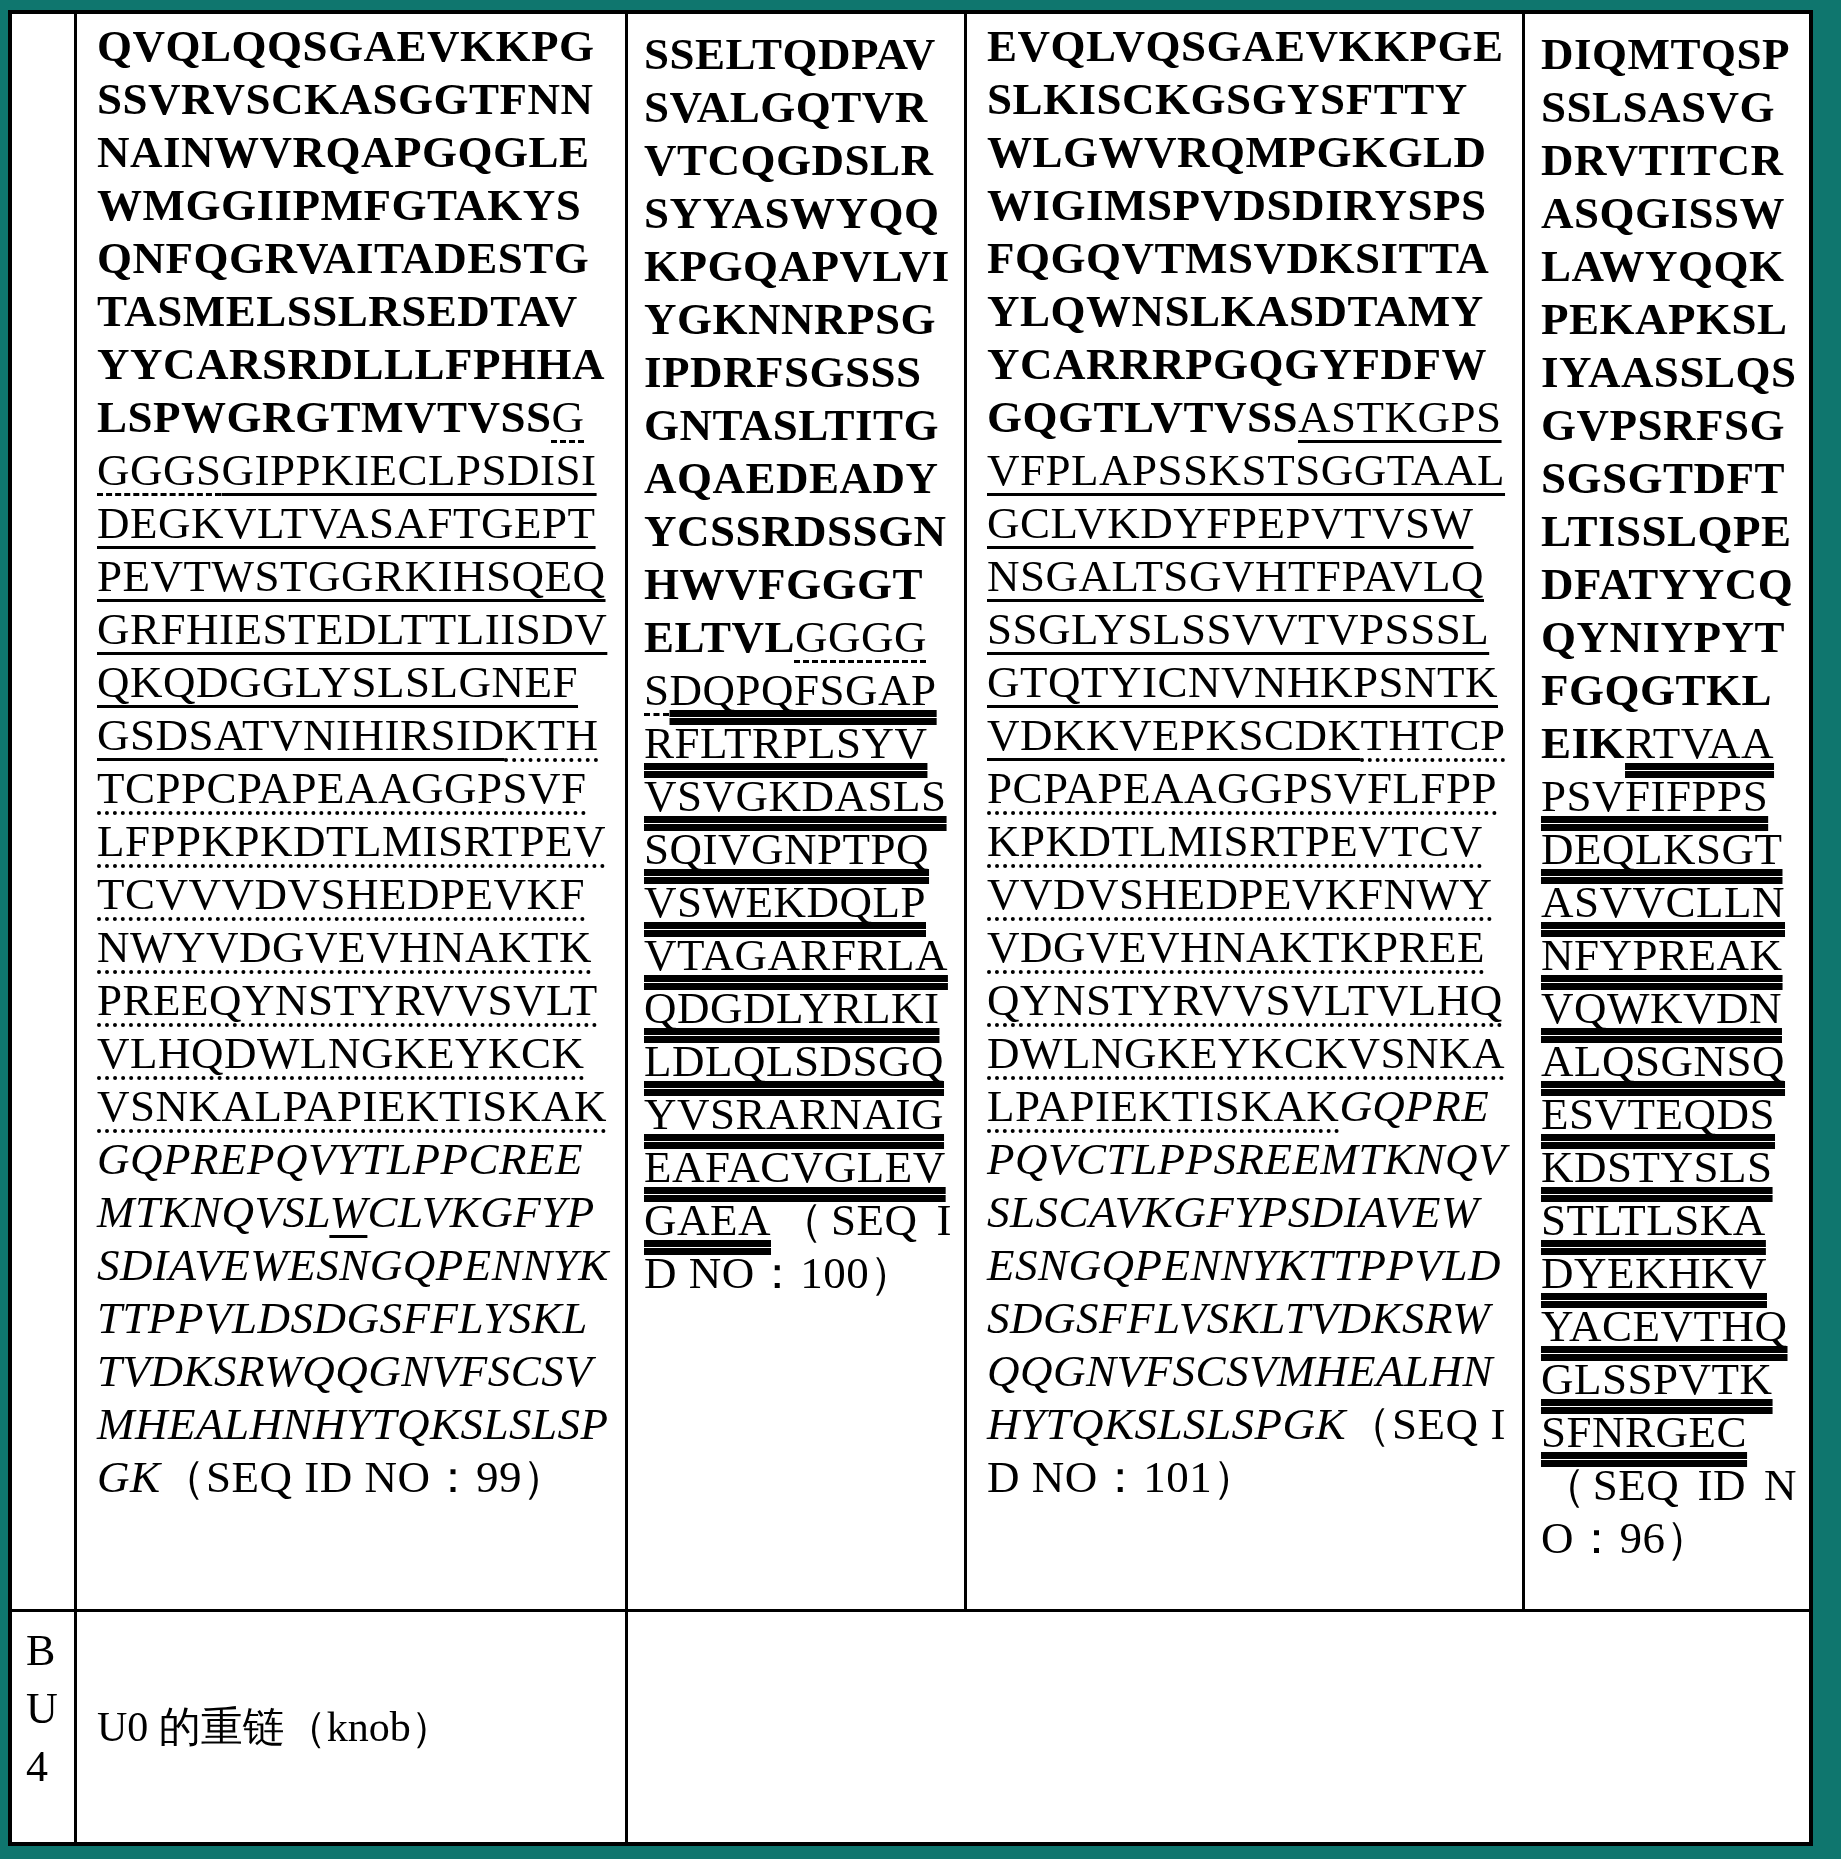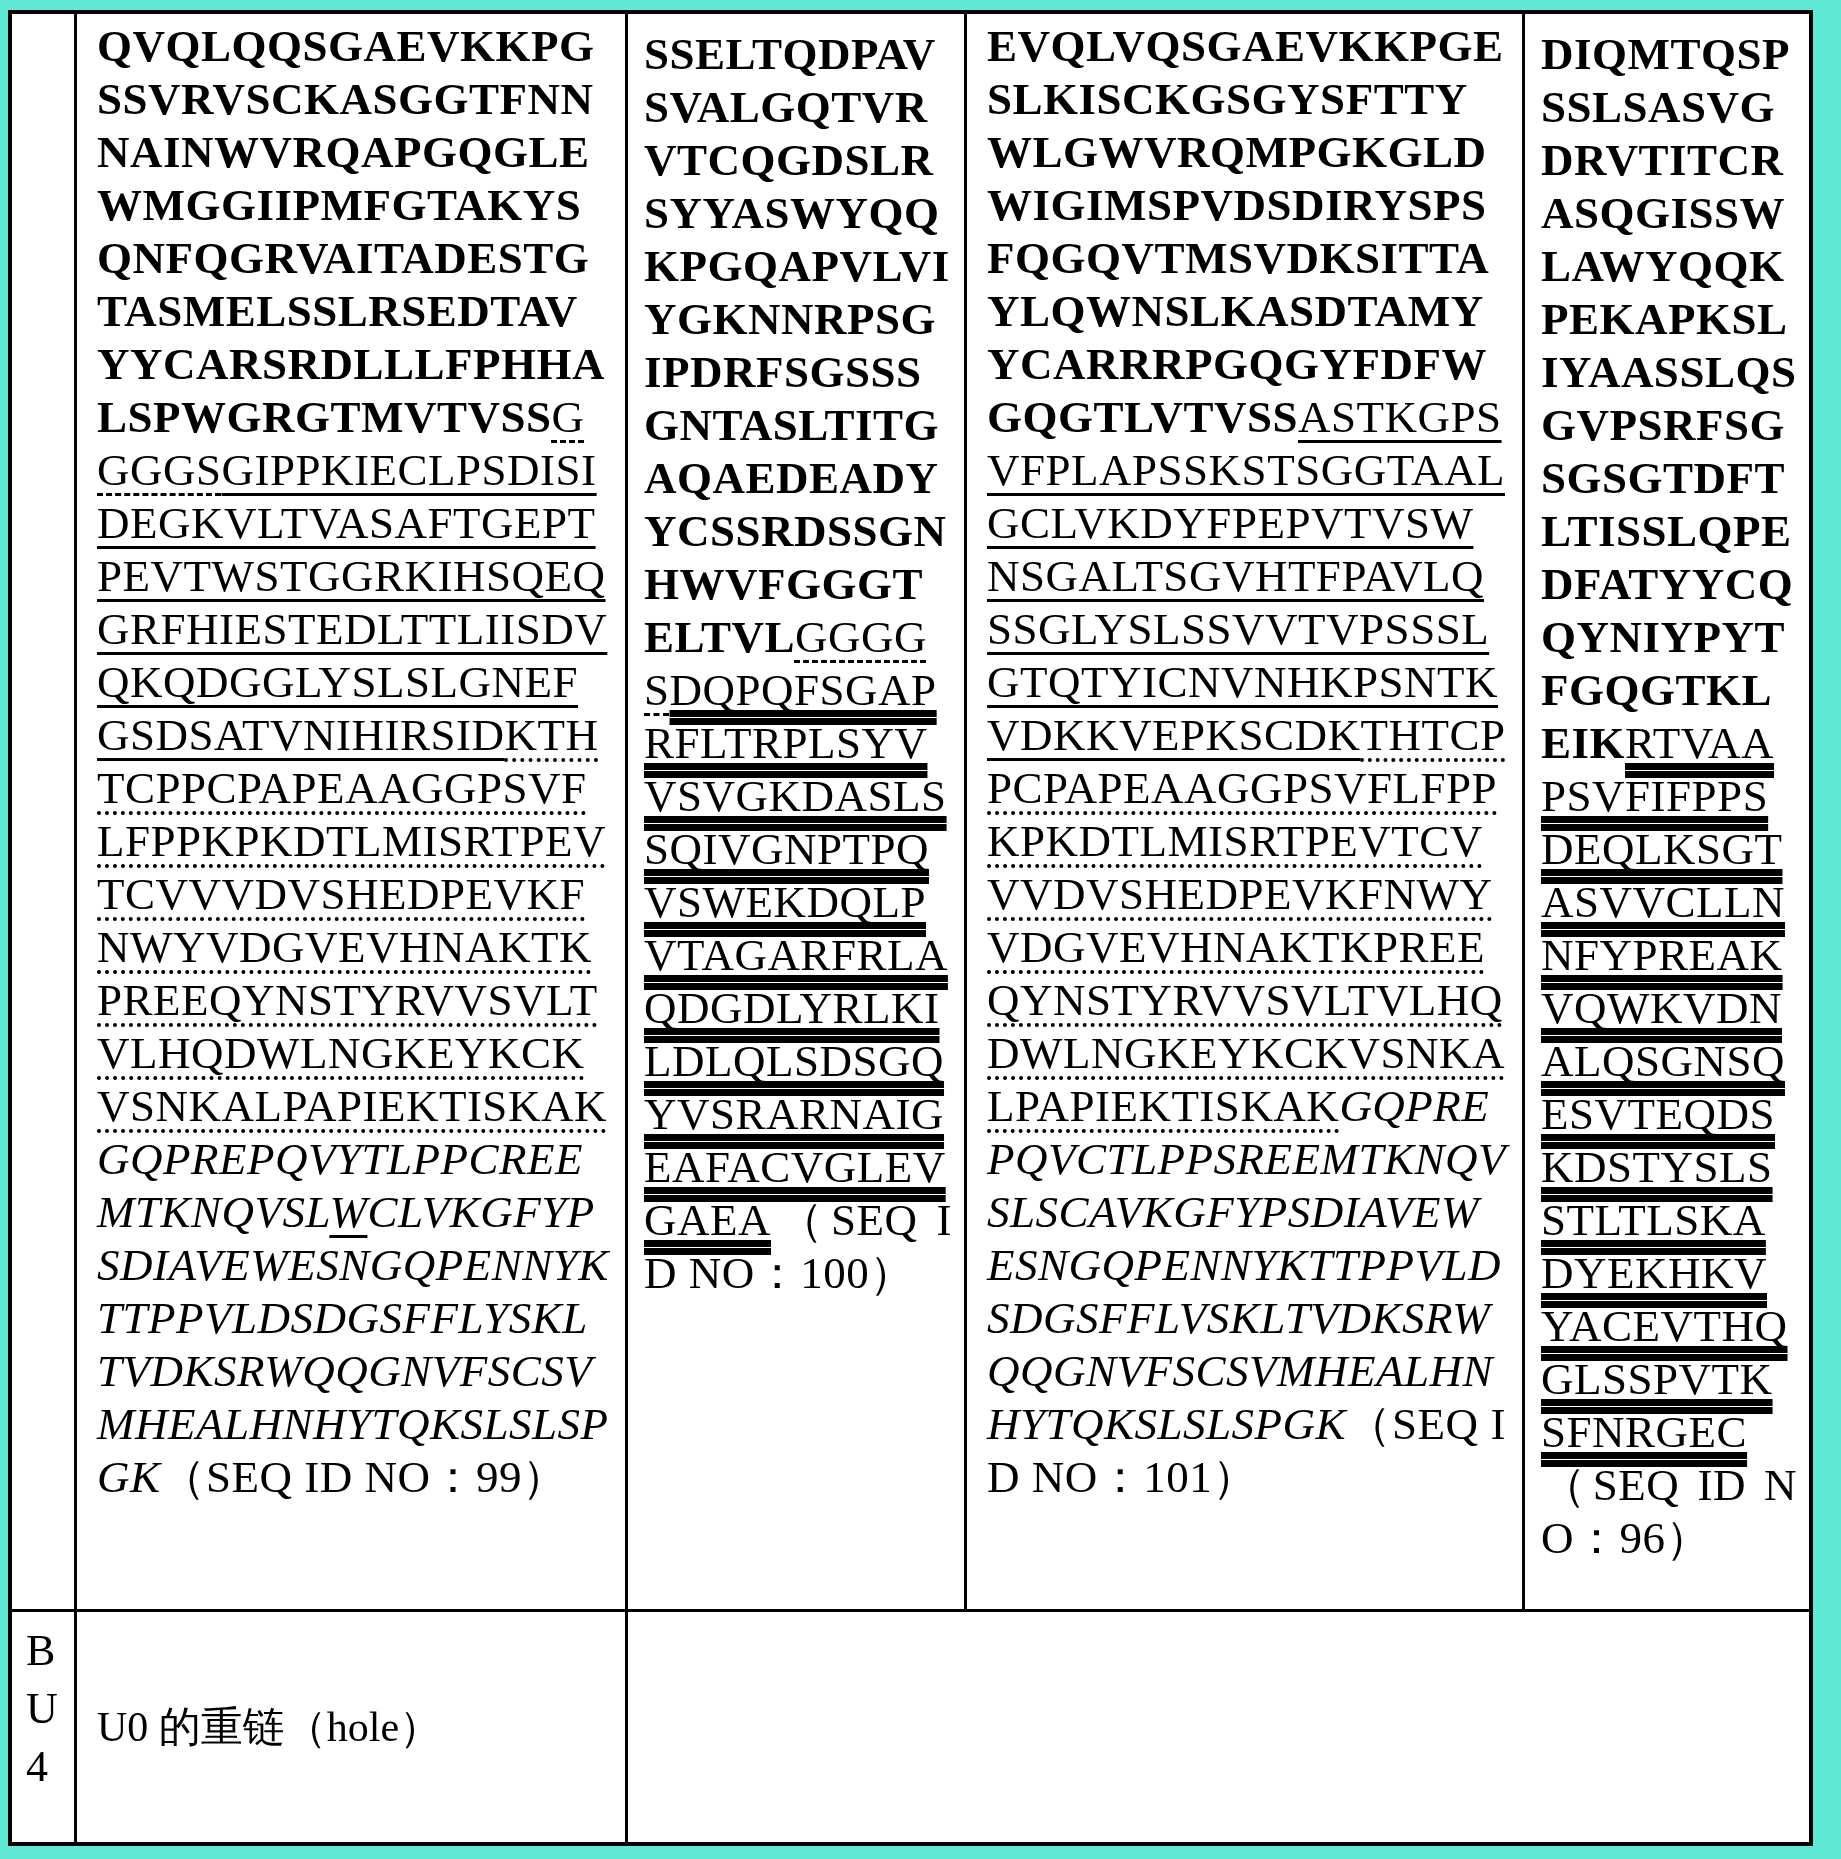--- a/index.html
+++ b/index.html
@@ -1,19 +1,19 @@
 <!DOCTYPE html>
 <html><head>
 <meta charset="utf-8">
 <style>
   html,body{margin:0;padding:0;background:#ffffff;}
   .page{
     position:relative;
     width:1841px;height:1859px;
-    background:#5eead4;
+    background:#0f766e;
     color:#000;
     font-family:"Liberation Serif","DejaVu Serif",serif;
   }
   .seq-table{
     position:absolute;left:8px;top:10px;
     width:1805px;height:1836px;
     box-sizing:border-box;
     border:4px solid #000;
     display:grid;
     grid-template-columns:65px 551px 339px 558px 1fr;
@@ -119,20 +119,20 @@
       <div class="seq seq-narrow"><span class="seg seg-bold">DIQMTQSPSSLSASVGDRVTITCRASQGISSWLAWYQQKPEKAPKSLIYAASSLQSGVPSRFSGSGSGTDFTLTISSLQPEDFATYYCQQYNIYPYTFGQGTKLEIK</span><span class="seg seg-double">RTVAAPSVFIFPPSDEQLKSGTASVVCLLNNFYPREAKVQWKVDNALQSGNSQESVTEQDSKDSTYSLSSTLTLSKADYEKHKVYACEVTHQGLSSPVTKSFNRGEC</span><span class="seg seg-plain">（SEQ ID NO：96）</span></div>
     </div>
 
     <div class="cell last-row row-label">
       <span>B</span>
       <span>U</span>
       <span>4</span>
     </div>
 
     <div class="cell last-row desc">
-      <span class="desc-inner">U0 的重链（hole）</span>
+      <span class="desc-inner">U0 的重链（knob）</span>
     </div>
 
 
 
 
   </div>
 </div>
 
 </body></html>

